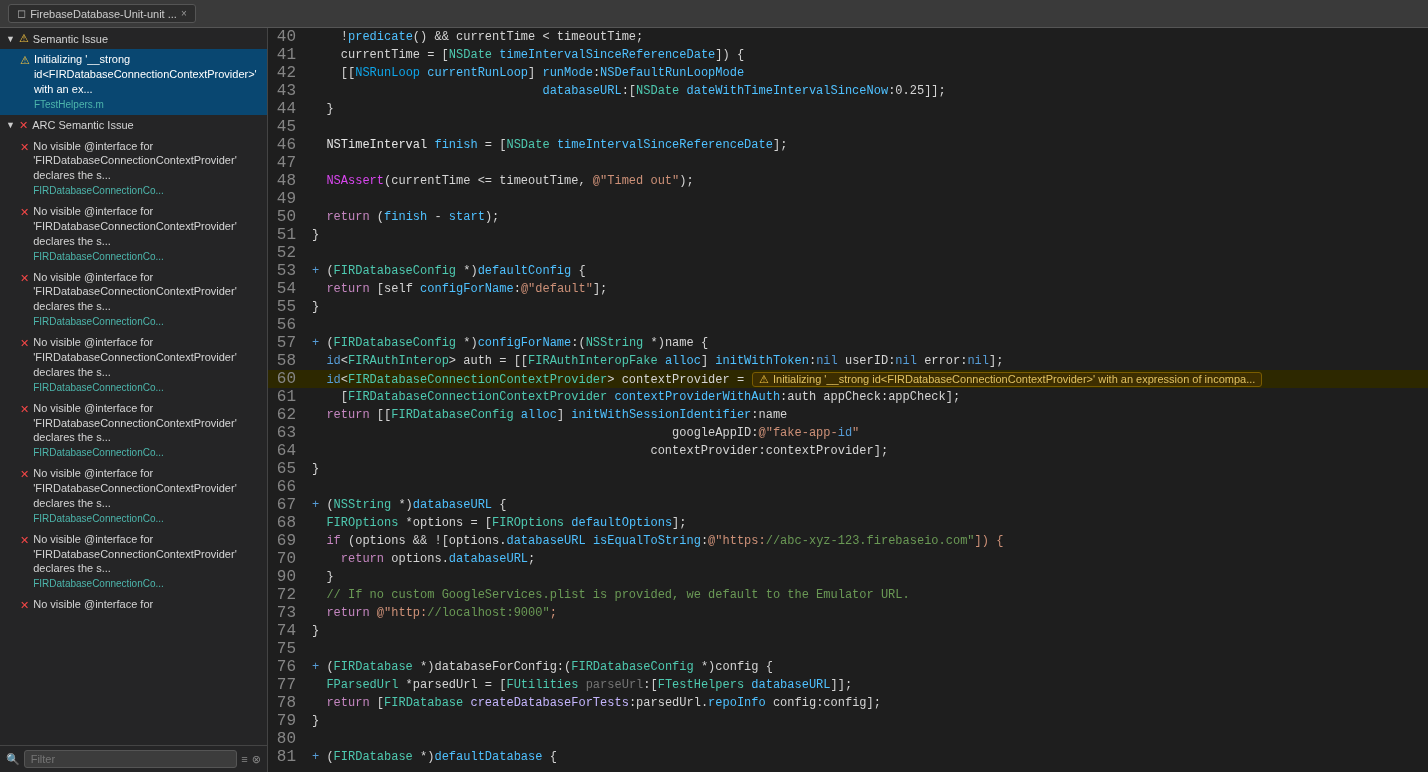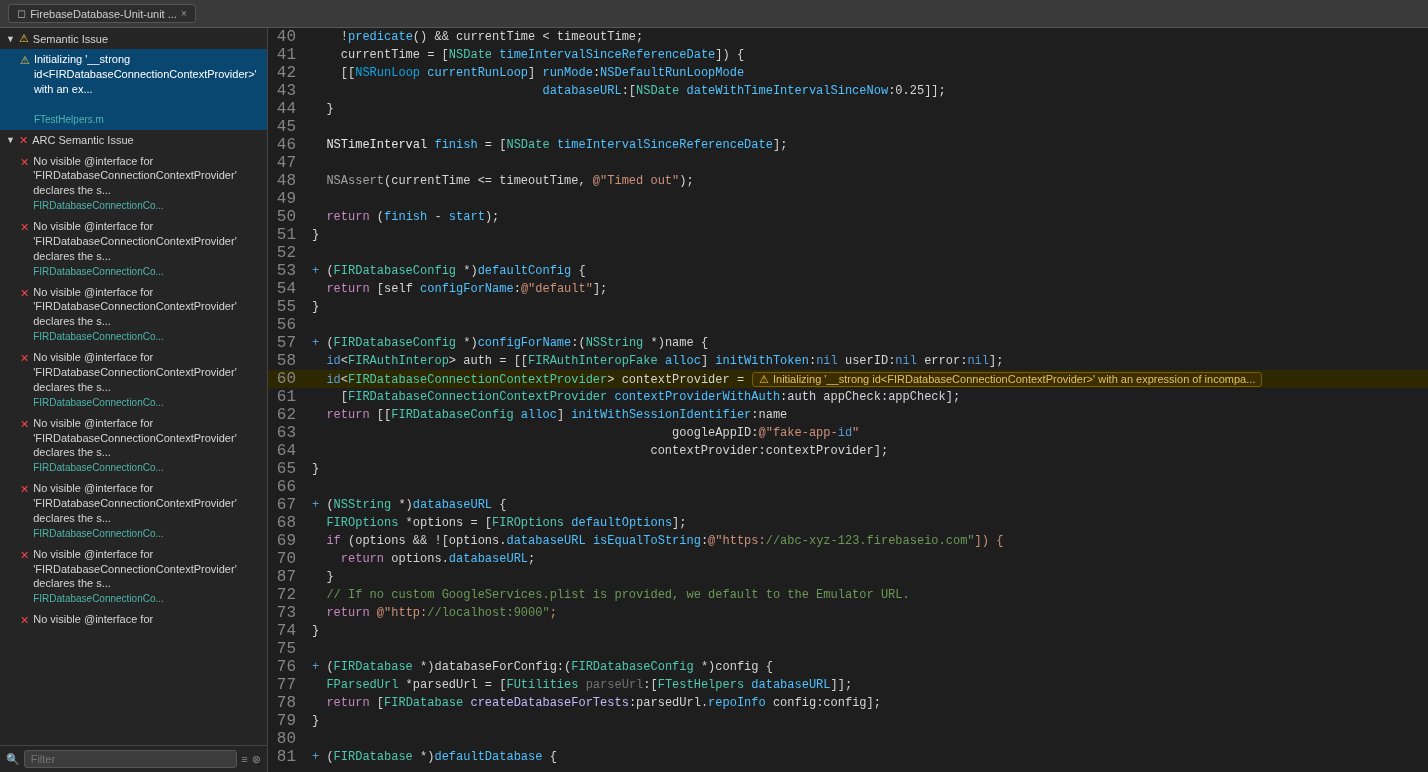--- a/index.html
+++ b/index.html
@@ -195,21 +195,21 @@
       <div class="section-header">
         <span class="chevron">▼</span>
         <span class="warning-icon">⚠</span>
         <span style="margin-left:4px; color:#d4d4d4;">Semantic Issue</span>
       </div>
 
       <div class="tree-item selected indent-1">
         <span class="icon warning-icon">⚠</span>
         <div class="label">
           <div style="font-size:11px; line-height:1.35;">Initializing '__strong id&lt;FIRDatabaseConnectionContextProvider&gt;' with an ex...</div>
-          <div class="file-label" style="margin-top:16px;">FTestHelpers.m</div>
+          <div class="file-label" style="margin-top:1px;">FTestHelpers.m</div>
         </div>
       </div>
 
       <div class="section-header">
         <span class="chevron">▼</span>
         <span class="error-icon">✕</span>
         <span style="margin-left:4px; color:#d4d4d4;">ARC Semantic Issue</span>
       </div>
 
       <div id="error-list">
@@ -311,21 +311,21 @@
           <tr>
             <td class="line-num">46</td>
             <td class="line-content">  <span style="color:#e5e5e5;">NSTimeInterval</span> <span style="color:#4fc1ff;">finish</span> = [<span style="color:#4ec9b0;">NSDate</span> <span style="color:#4fc1ff;">timeIntervalSinceReferenceDate</span>];</td>
           </tr>
           <tr>
             <td class="line-num">47</td>
             <td class="line-content"></td>
           </tr>
           <tr>
             <td class="line-num">48</td>
-            <td class="line-content">  <span style="color:#a3a3a3;">NSAssert</span>(currentTime &lt;= timeoutTime, <span style="color:#ce9178;">@"Timed out"</span>);</td>
+            <td class="line-content">  <span style="color:#d946ef;">NSAssert</span>(currentTime &lt;= timeoutTime, <span style="color:#ce9178;">@"Timed out"</span>);</td>
           </tr>
           <tr>
             <td class="line-num">49</td>
             <td class="line-content"></td>
           </tr>
           <tr>
             <td class="line-num">50</td>
             <td class="line-content">  <span style="color:#c586c0;">return</span> (<span style="color:#4fc1ff;">finish</span> - <span style="color:#4fc1ff;">start</span>);</td>
           </tr>
           <tr>
@@ -401,21 +401,21 @@
           </tr>
           <tr>
             <td class="line-num">69</td>
             <td class="line-content">  <span style="color:#c586c0;">if</span> (options &amp;&amp; ![options.<span style="color:#4fc1ff;">databaseURL</span> <span style="color:#4fc1ff;">isEqualToString</span>:<span style="color:#ce9178;">@"https:<span style="color:#6a9955;">//abc-xyz-123.firebaseio.com"</span>]) {</span></td>
           </tr>
           <tr>
             <td class="line-num">70</td>
             <td class="line-content">    <span style="color:#c586c0;">return</span> options.<span style="color:#4fc1ff;">databaseURL</span>;</td>
           </tr>
           <tr>
-            <td class="line-num">87</td>
+            <td class="line-num">90</td>
             <td class="line-content">  }</td>
           </tr>
           <tr>
             <td class="line-num">72</td>
             <td class="line-content">  <span style="color:#6a9955;">// If no custom GoogleServices.plist is provided, we default to the Emulator URL.</span></td>
           </tr>
           <tr>
             <td class="line-num">73</td>
             <td class="line-content">  <span style="color:#c586c0;">return</span> <span style="color:#ce9178;">@"http:<span style="color:#6a9955;">//localhost:9000"</span>;</span></td>
           </tr>

